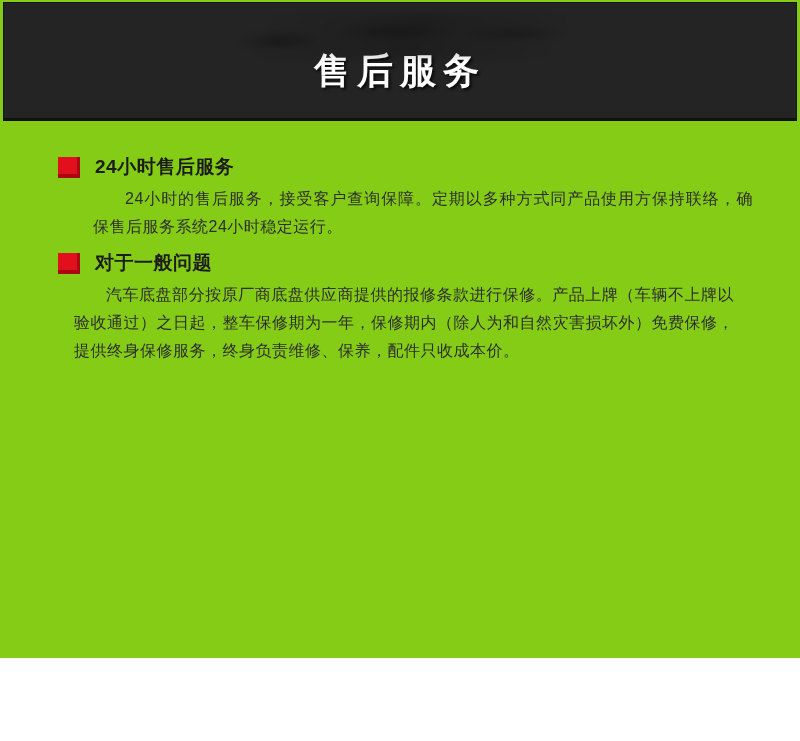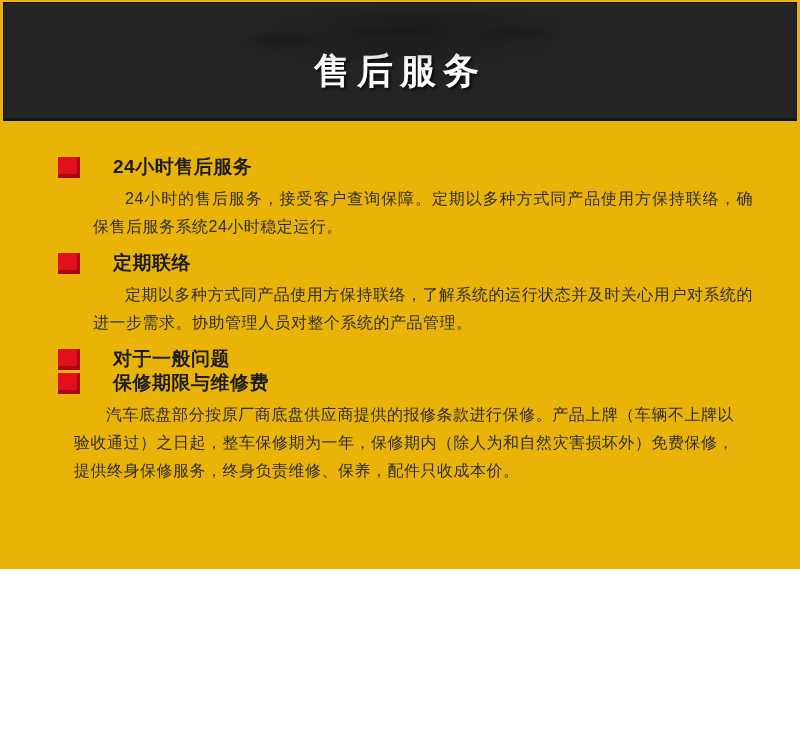--- a/index.html
+++ b/index.html
@@ -3,22 +3,22 @@
 <meta charset="utf-8">
 <style>
   html, body {
     margin: 0;
     padding: 0;
     background: #ffffff;
   }
   .page {
     position: relative;
     width: 800px;
-    height: 569px;
-    background: #eab308;
+    height: 658px;
+    background: #84cc16;
     overflow: hidden;
     font-family: "Liberation Sans", "DejaVu Sans", sans-serif;
   }
   
   .banner {
     position: relative;
     margin: 2px 3px 0 3px;
     height: 119px;
     background: #242424;
     border: 1px solid #151515;
@@ -56,21 +56,21 @@
     pointer-events: none;
   }
   
   .content {
     padding: 34px 47px 0 58px;
     box-sizing: border-box;
   }
   .sec-head {
     display: flex;
     align-items: center;
-    gap: 33px;
+    gap: 15px;
     height: 24px;
   }
   .bullet {
     flex: 0 0 auto;
     width: 22px;
     height: 21px;
     background: #e2101d;
     box-shadow: inset -3px -4px 0 rgba(122,2,10,0.55);
   }
   .sec-title {
@@ -105,37 +105,26 @@
   <main class="content">
 
     <section class="sec">
       <div class="sec-head">
         <span class="bullet"></span>
         <h2 class="sec-title">24小时售后服务</h2>
       </div>
       <p class="para">24小时的售后服务，接受客户查询保障。定期以多种方式同产品使用方保持联络，确保售后服务系统24小时稳定运行。</p>
     </section>
 
-    <section class="sec">
-      <div class="sec-head">
-        <span class="bullet"></span>
-        <h2 class="sec-title">定期联络</h2>
-      </div>
-      <p class="para">定期以多种方式同产品使用方保持联络，了解系统的运行状态并及时关心用户对系统的进一步需求。协助管理人员对整个系统的产品管理。</p>
-    </section>
 
     <section class="sec">
       <div class="sec-head">
         <span class="bullet"></span>
         <h2 class="sec-title">对于一般问题</h2>
       </div>
     </section>
 
     <section class="sec">
-      <div class="sec-head">
-        <span class="bullet"></span>
-        <h2 class="sec-title">保修期限与维修费</h2>
-      </div>
       <p class="para no-gap">汽车底盘部分按原厂商底盘供应商提供的报修条款进行保修。产品上牌（车辆不上牌以验收通过）之日起，整车保修期为一年，保修期内（除人为和自然灾害损坏外）免费保修，提供终身保修服务，终身负责维修、保养，配件只收成本价。</p>
     </section>
 
   </main>
 </div>
 
 </body></html>

